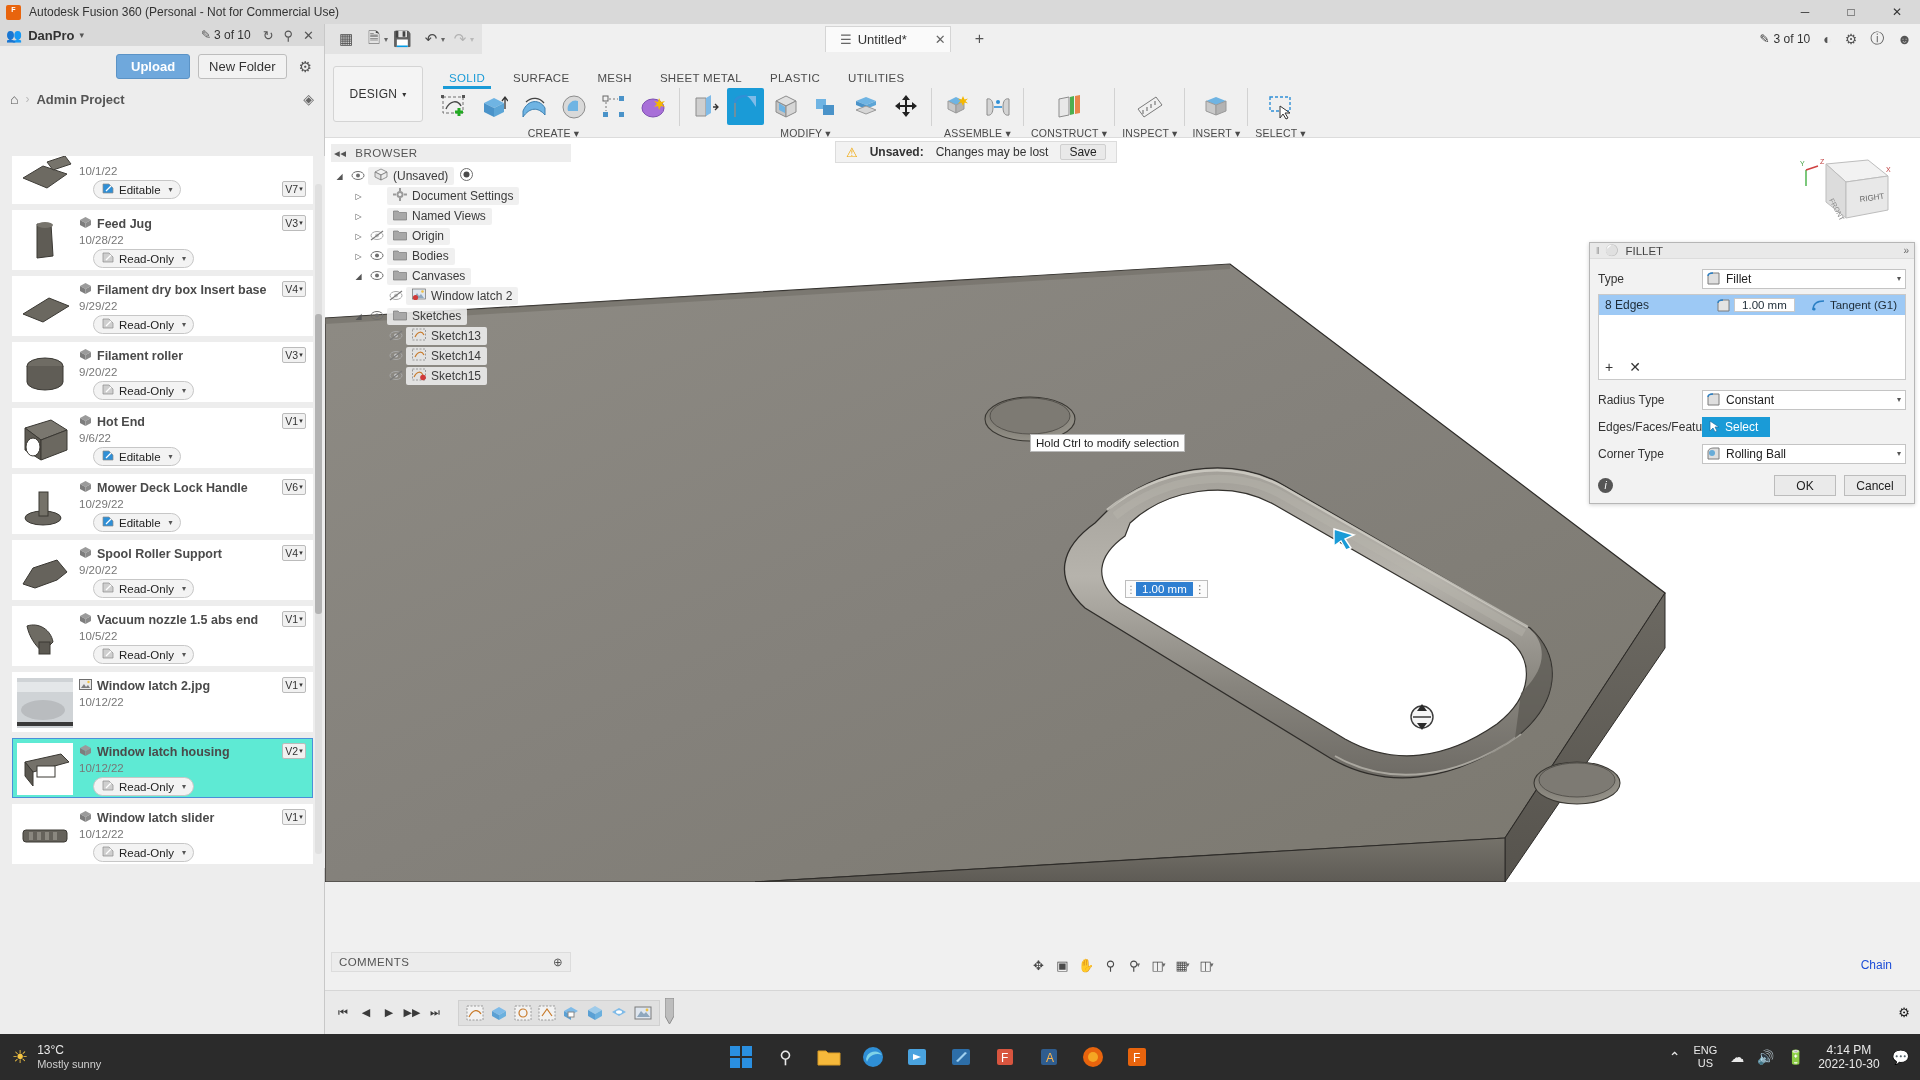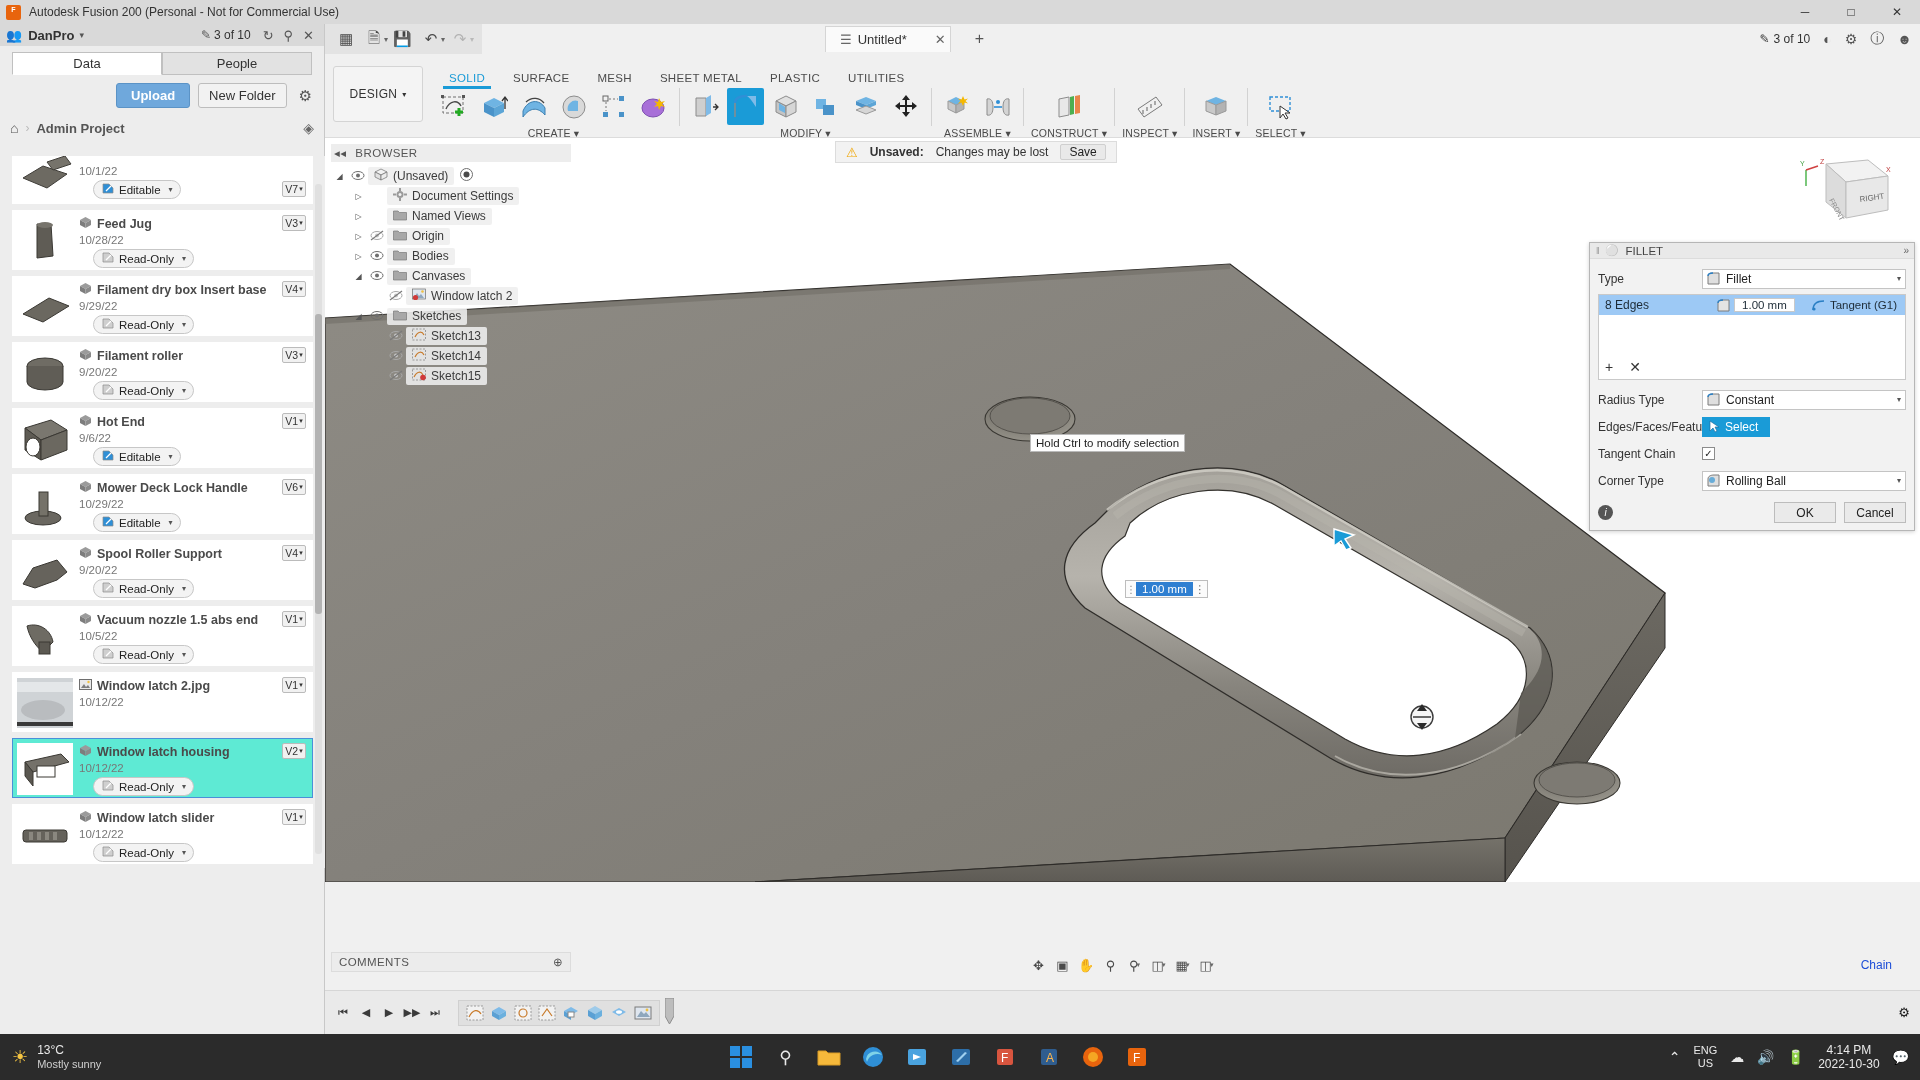--- a/index.html
+++ b/index.html
@@ -213,21 +213,21 @@
   .tb-lang { font-size:11px; line-height:13px; text-align:center; }
   .tb-clock { font-size:12px; line-height:14px; text-align:center; }
 </style>
 </head>
 <body>
 
 <div id="root">
 
   <div class="titlebar">
     <div class="tb-logo">F</div>
-    <div class="tb-title">Autodesk Fusion 200 (Personal - Not for Commercial Use)</div>
+    <div class="tb-title">Autodesk Fusion 360 (Personal - Not for Commercial Use)</div>
     <div class="tb-btns">
       <div class="tb-btn">─</div>
       <div class="tb-btn">□</div>
       <div class="tb-btn close">✕</div>
     </div>
   </div>
 
   <div class="datapanel">
     <div class="dp-head">
       <span style="font-size:13px;color:#444;">👥</span>
@@ -237,24 +237,20 @@
         <span style="color:#555;">✎</span>
         <span>3 of 10</span>
       </span>
       <span class="dp-icons">
         <span>↻</span>
         <span>⚲</span>
         <span>✕</span>
       </span>
     </div>
 
-    <div class="dp-tabs">
-      <div class="dp-tab active">Data</div>
-      <div class="dp-tab">People</div>
-    </div>
 
     <div class="dp-actions">
       <div class="btn-upload">Upload</div>
       <div class="btn-newfolder">New Folder</div>
       <div class="dp-gear">⚙</div>
     </div>
 
     <div class="dp-crumb">
       <span class="home">⌂</span>
       <span class="sep">›</span>
@@ -1133,24 +1129,20 @@
         <div class="drow">
           <span class="dlabel">Edges/Faces/Features</span>
           <span class="selbtn">
             <svg width="11" height="13">
               <polygon points="1,1 1,11 4,8 6,12 8,11 6,7 10,7" fill="#ffffff" stroke="#1f6fa0" stroke-width="0.7"></polygon>
             </svg>
             <span>Select</span>
           </span>
         </div>
 
-        <div class="drow">
-          <span class="dlabel">Tangent Chain</span>
-          <span class="chk">✓</span>
-        </div>
 
 
         <div class="drow">
           <span class="dlabel">Corner Type</span>
           <span class="dselect">
             <svg width="13" height="13">
               <path d="M1,12 L1,5 C1,2 4,1 7,1 L12,1 L12,12 Z" fill="#dfdfdf" stroke="#7c7c7c"></path>
               <circle cx="5" cy="6" r="3" fill="#4a9fd6" opacity="0.8"></circle>
             </svg>
             <span>Rolling Ball</span>

